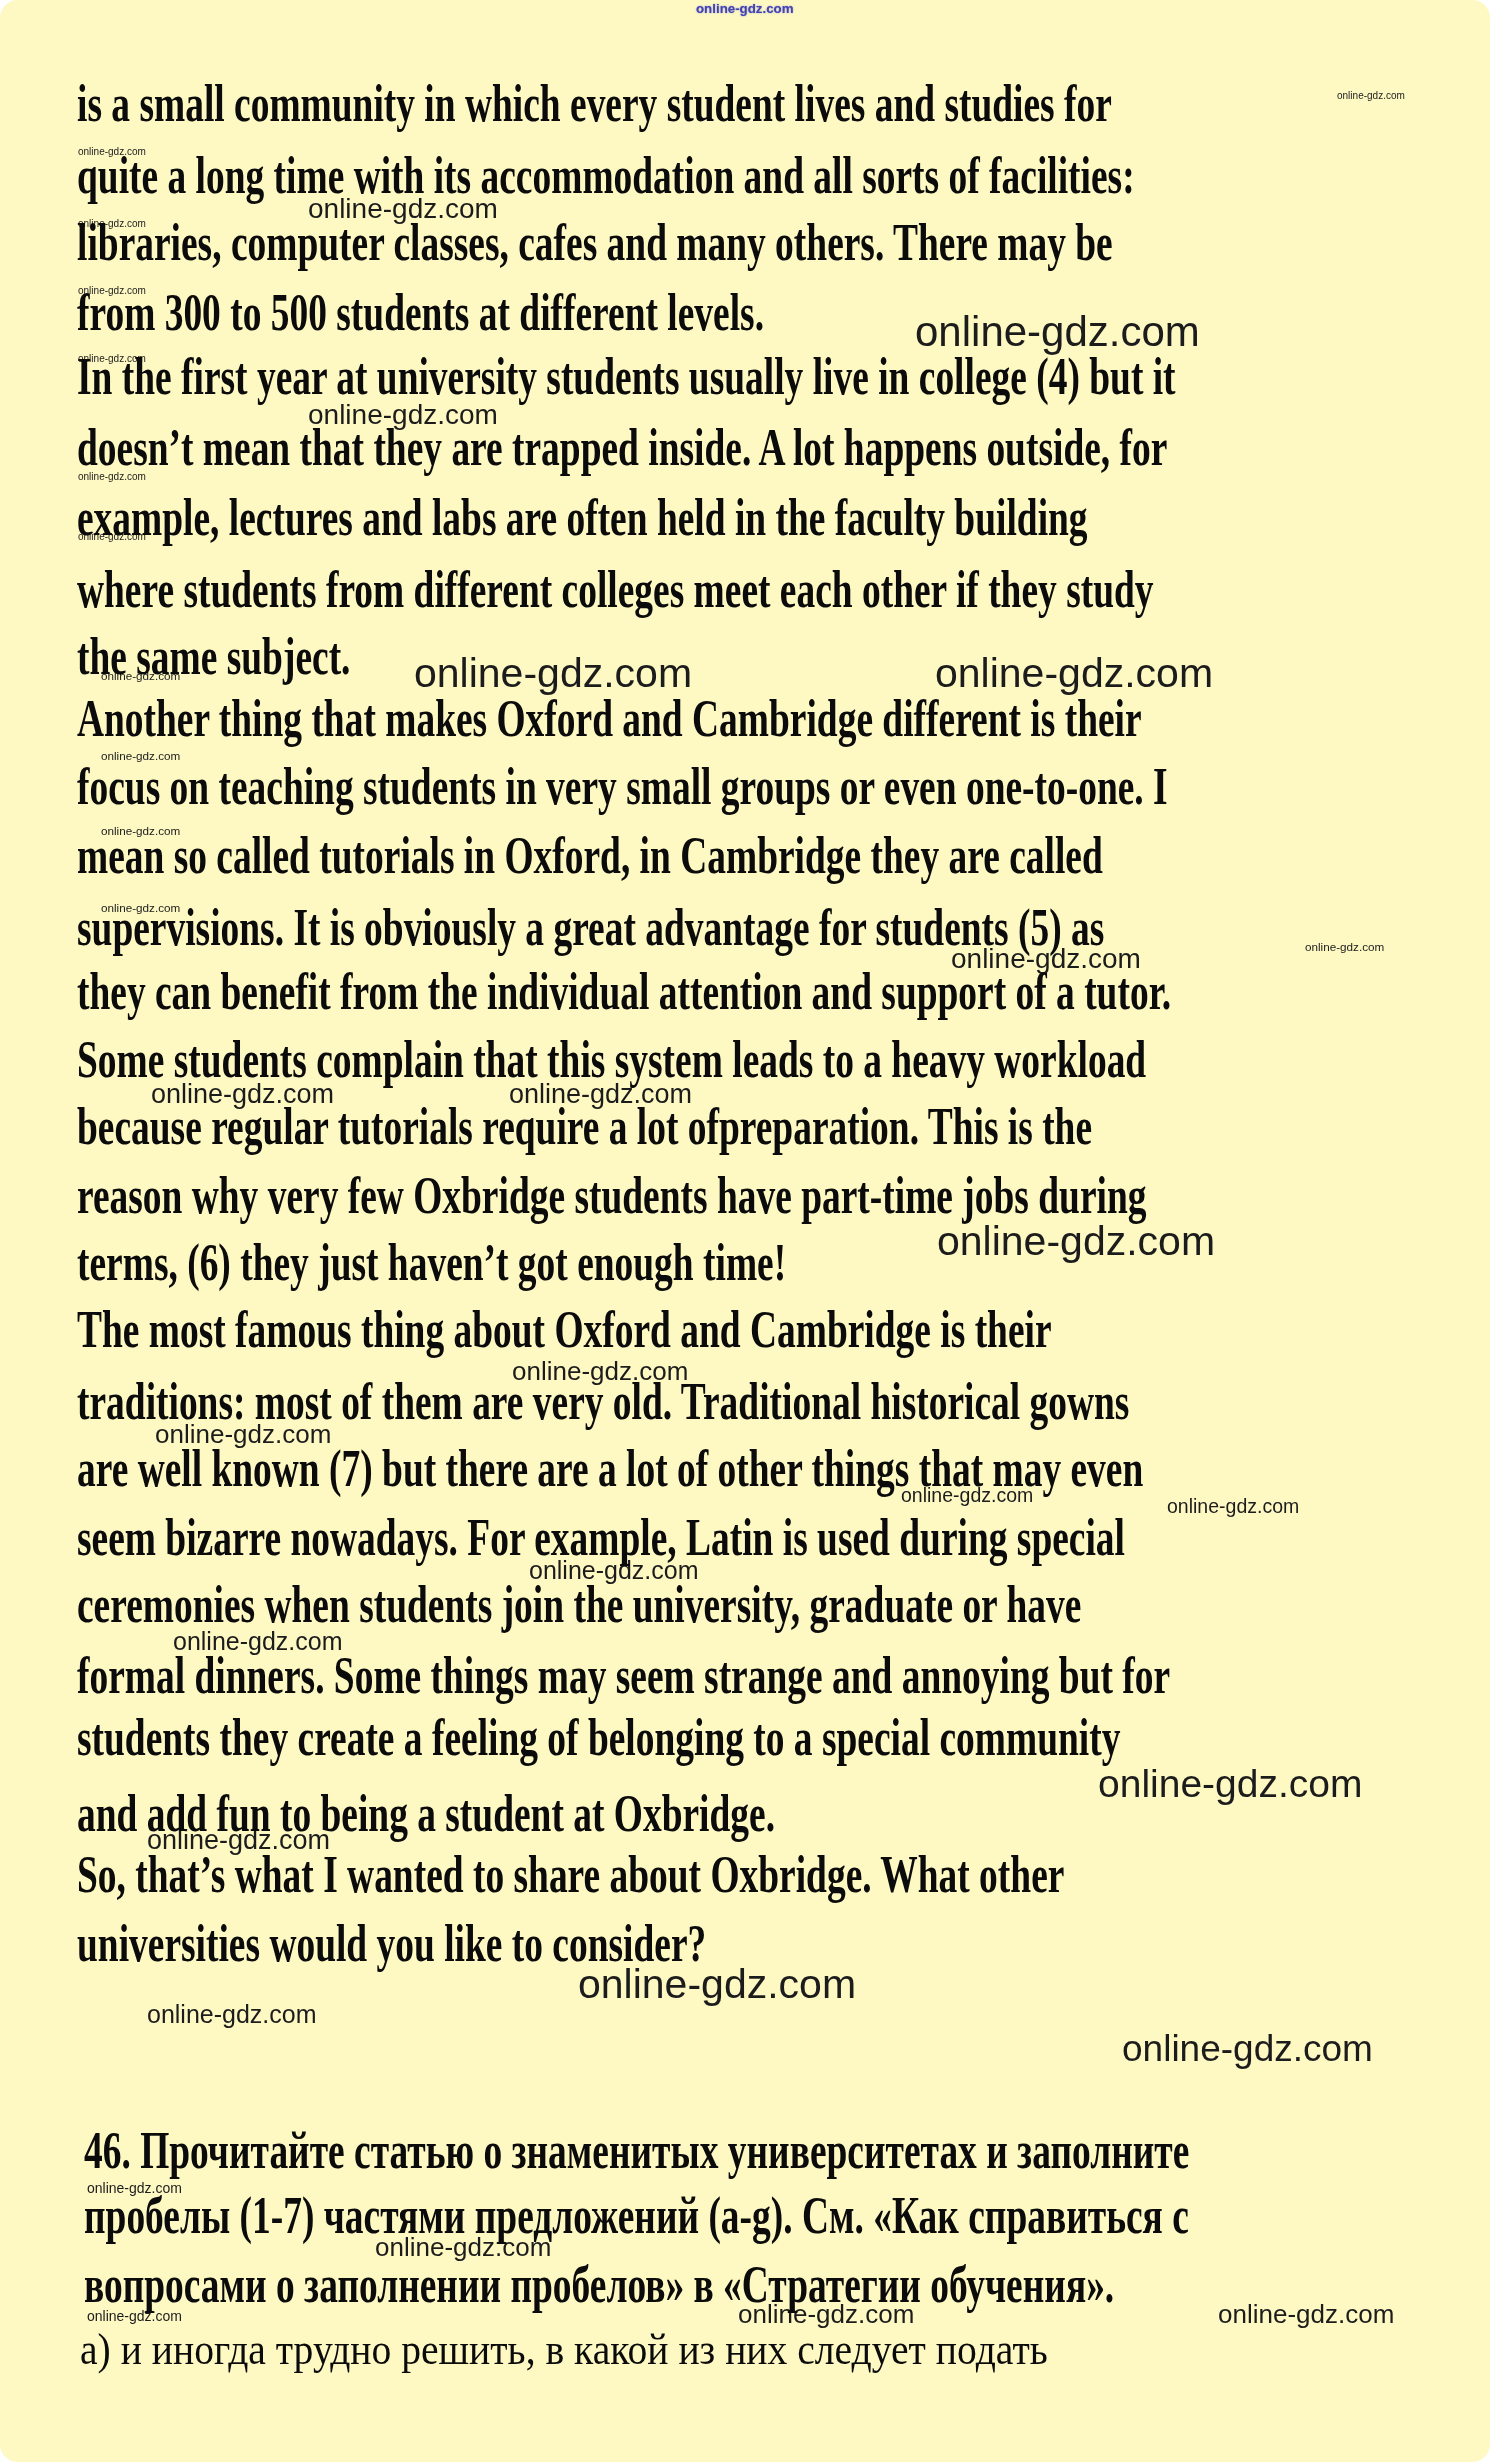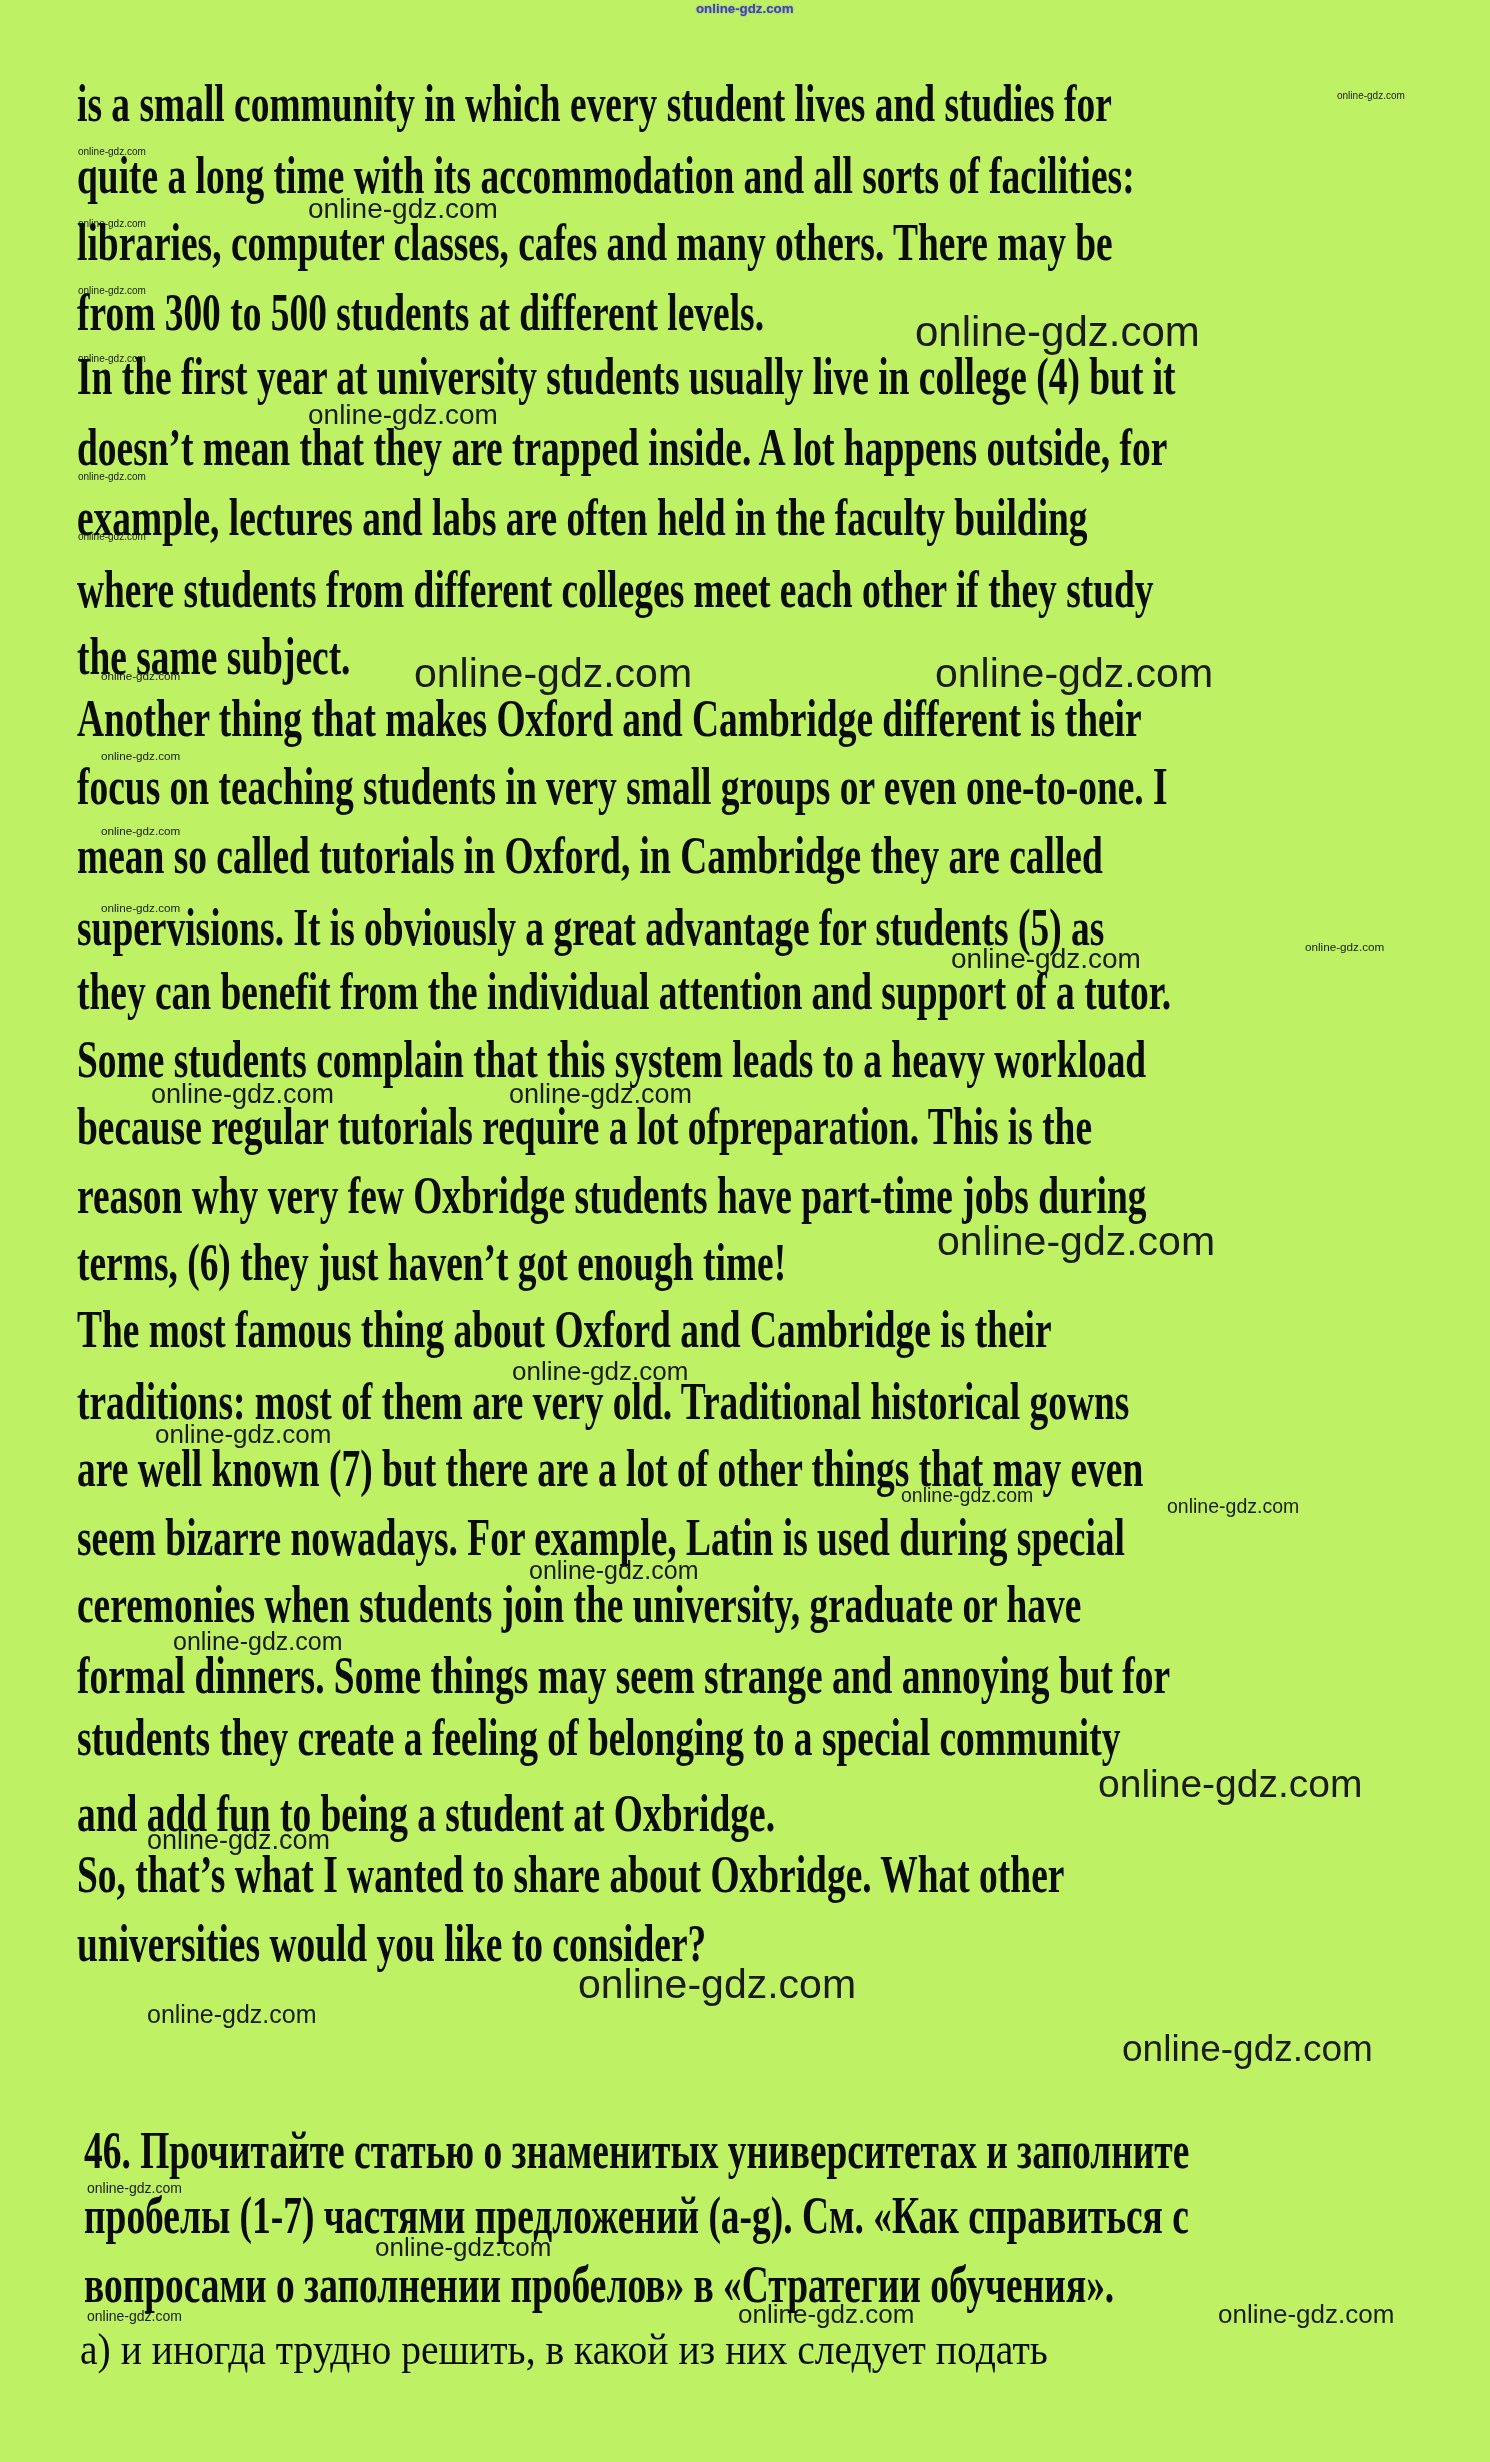--- a/index.html
+++ b/index.html
@@ -1,22 +1,23 @@
 <!DOCTYPE html>
 <html style="font-size:12.5px"><head>
 <meta charset="utf-8">
 <style>
   html, body { margin: 0; padding: 0; background: #ffffff; }
   .page {
     position: relative;
     width: 1490px;
     height: 2462px;
-    background: #bef264;
+    background: #fef9c3;
     overflow: hidden;
     font-family: "Liberation Serif", serif;
+    border-radius: 18px;
   }
   
   .tl {
     position: absolute;
     left: 77px;
     font-size: 52px;
     font-weight: bold;
     line-height: 1;
     white-space: nowrap;
     color: #0b0b0b;

